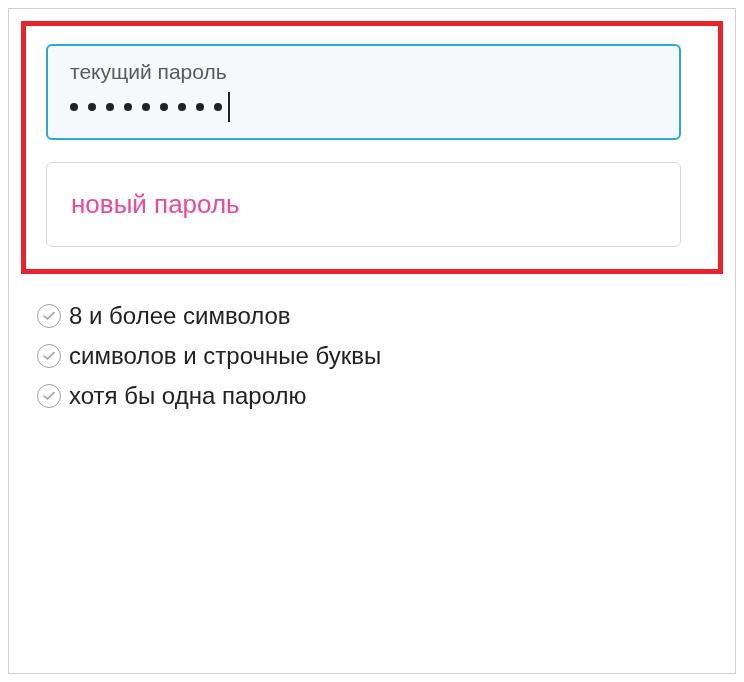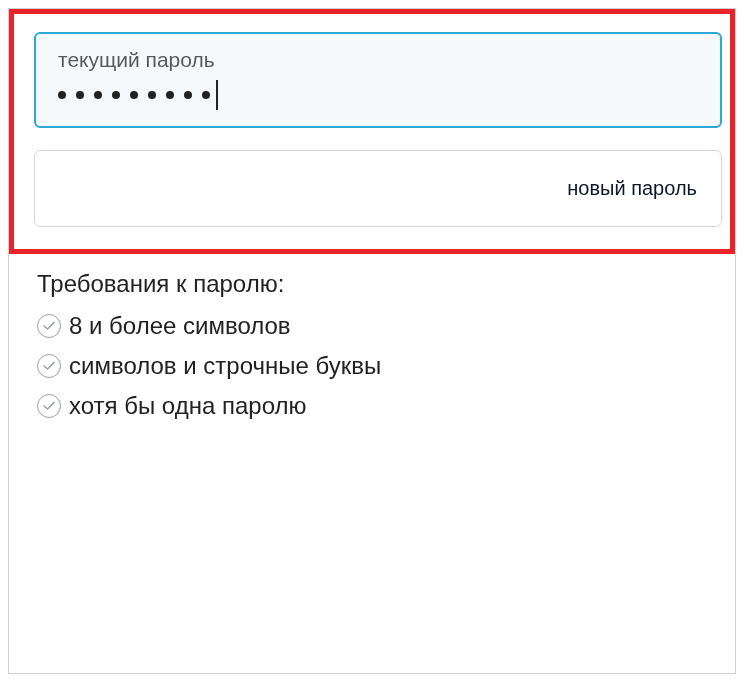--- a/index.html
+++ b/index.html
@@ -15,21 +15,22 @@
       padding: 8px;
     }
     .container {
       width: 100%;
       height: 100%;
       border: 1px solid #d0d0d0;
       padding: 0;
     }
     .highlight-box {
       border: 5px solid #e8232a;
-      padding: 18px 8px 22px 20px;
+      margin: 12px;
+      padding: 18px 37px 22px 20px;
       background: #ffffff;
     }
     .field {
       width: 100%;
       border: 1px solid #d4d8dc;
       border-radius: 6px;
       background: #ffffff;
       margin-bottom: 22px;
       padding: 0;
       position: relative;
@@ -45,24 +46,23 @@
     .field-placeholder {
       padding: 26px 24px;
     }
     .field-label {
       font-size: 21px;
       color: #5a5a5a;
       font-weight: 400;
       margin-bottom: 8px;
     }
     .field-placeholder-text {
-      font-size: 20px;
-      color: #0f172a;
+      font-size: 26px;
+      color: #ec4899;
       font-weight: 400;
-      text-align: right;
     }
     .field-value {
       font-size: 26px;
       color: #222;
       letter-spacing: 4px;
       line-height: 1.2;
       display: flex;
       align-items: center;
     }
     .dot {
@@ -140,21 +140,20 @@
     </div>
 
     <div class="field field-placeholder">
       <div class="field-placeholder-text">новый пароль</div>
     </div>
 
 
   </div>
 
   <div class="requirements">
-    <div class="requirements-title">Требования к паролю:</div>
 
     <div class="req-item">
       <span class="check-icon">
         <svg viewBox="0 0 12 10" fill="none">
           <path d="M1 5 L4.5 8 L11 1.5" stroke="#9a9fa5" stroke-width="1.6" stroke-linecap="round" stroke-linejoin="round"></path>
         </svg>
       </span>
       <span class="req-text">8 и более символов</span>
     </div>
 

